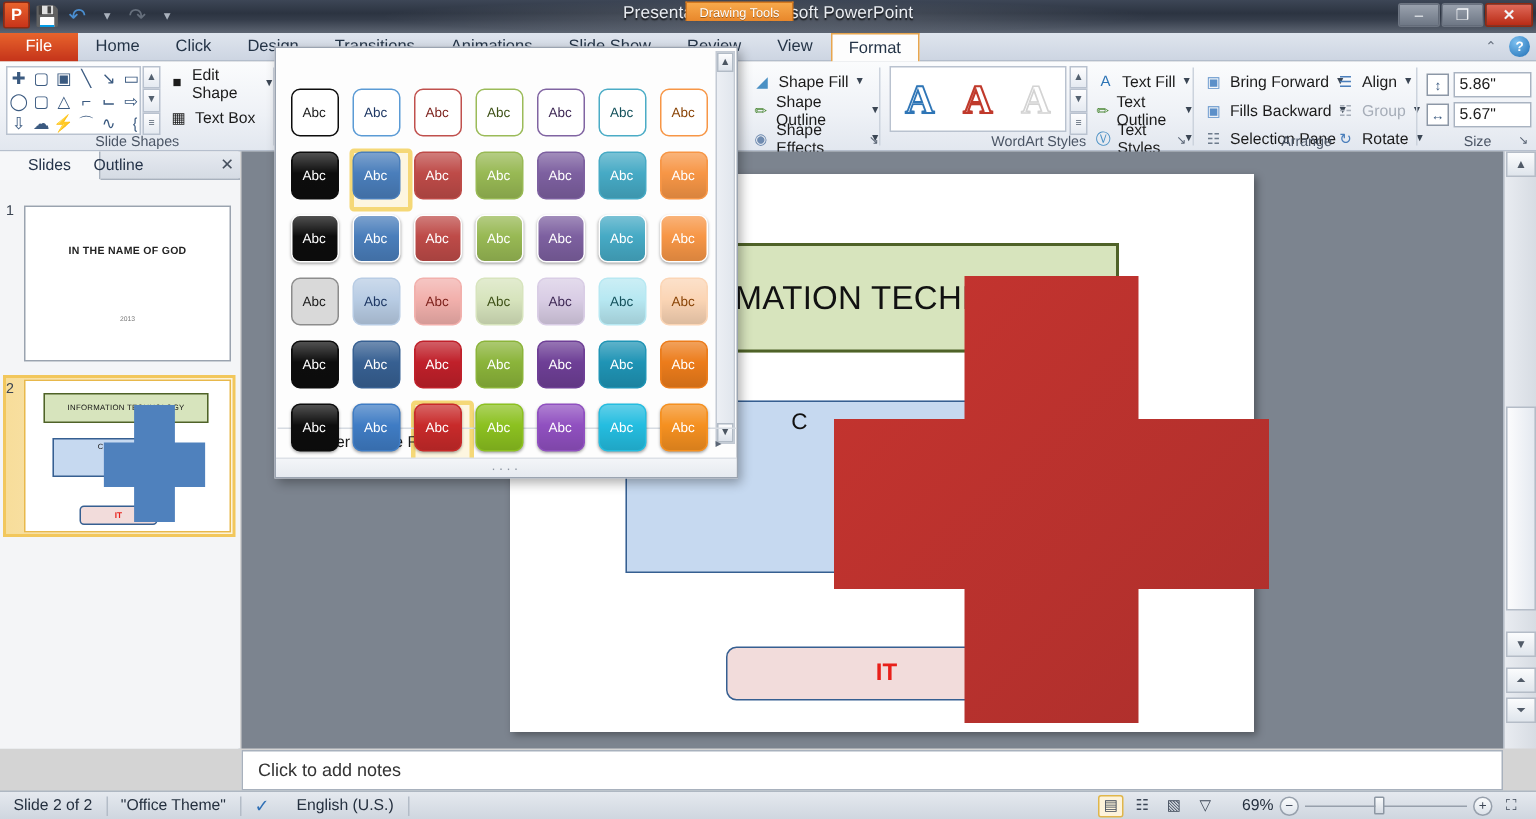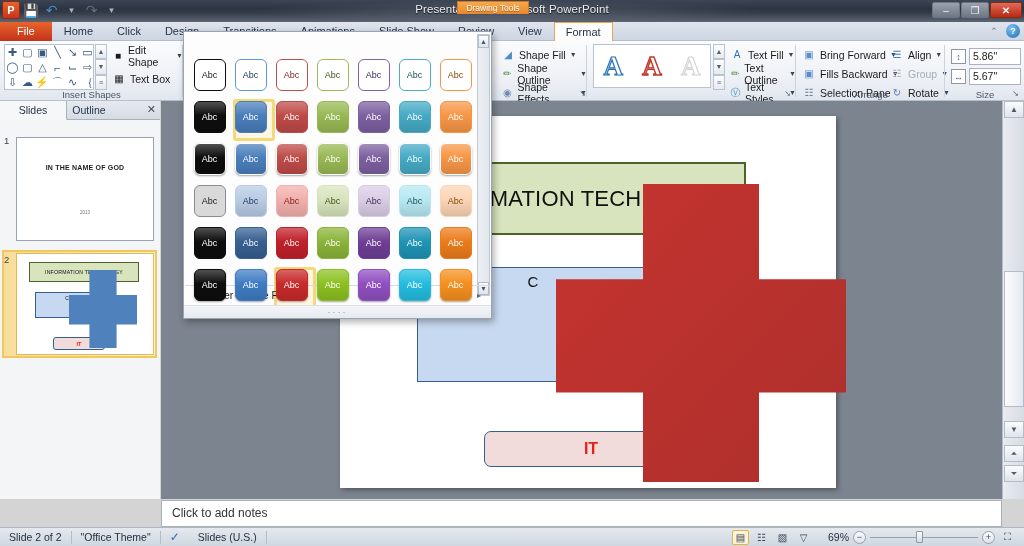--- a/index.html
+++ b/index.html
@@ -320,21 +320,21 @@
       <div class="cmdline">
         <span class="ic">■</span>
         <span>Edit Shape</span>
         <span class="caret">▼</span>
       </div>
       <div class="cmdline" style="margin-top:6px">
         <span class="ic">▦</span>
         <span>Text Box</span>
       </div>
     </div>
-    <div class="gtitle">Insert Shapes</div>
+    <div class="gtitle">Slide Shapes</div>
     <div class="gsep" style="right:0"></div>
   </div>
 
   <div class="rgroup" style="left:184px;width:312px">
     <div style="position:absolute;left:312px;top:4px"></div>
     <div class="gtitle">Shape Styles</div>
   </div>
 
   <div class="rgroup" style="left:497px;width:90px">
     <div style="position:absolute;left:4px;top:5px">
@@ -379,20 +379,21 @@
         <span class="ic" style="color:#4f8a3a">✏</span>
         <span>Text Outline</span>
         <span class="caret">▼</span>
       </div>
       <div class="cmdline" style="margin-top:2px">
         <span class="ic" style="color:#4a90c4">Ⓥ</span>
         <span>Text Styles</span>
         <span class="caret">▼</span>
       </div>
     </div>
+    <div class="gtitle">WordArt Styles</div>
     <div class="dlglaunch">↘</div>
     <div class="gsep" style="right:0"></div>
   </div>
 
   <div class="rgroup" style="left:797px;width:148px">
     <div style="position:absolute;left:5px;top:5px">
       <div class="cmdline">
         <span class="ic" style="color:#5b8fc9">▣</span>
         <span>Bring Forward</span>
         <span class="caret">▼</span>
@@ -442,21 +443,21 @@
       </div>
     </div>
     <div class="gtitle">Size</div>
     <div class="dlglaunch">↘</div>
   </div>
 </div>
 
 <div class="leftpane">
   <div class="ptabs">
     <div class="ptab sel" style="left:0;width:67px">Slides</div>
-    <div class="ptab" style="left:61px;width:56px">Outline</div>
+    <div class="ptab" style="left:51px;width:56px">Outline</div>
     <div class="pclose">✕</div>
   </div>
 
   <div class="thumbs">
 
     <div class="thnum" style="top:15px">1</div>
     <div class="thumb" style="left:16px;top:17px;width:138px;height:104px">
       <div style="position:absolute;left:0;top:26px;width:100%;text-align:center;font-size:7px;font-weight:bold;color:#222;letter-spacing:.2px">IN THE NAME OF GOD</div>
       <div style="position:absolute;left:0;top:72px;width:100%;text-align:center;font-size:4.5px;color:#777">2013</div>
     </div>
@@ -653,21 +654,21 @@
 </div>
 
 <div class="notes">Click to add notes</div>
 
 <div class="status">
   <div class="stcell">Slide 2 of 2</div>
   <div class="stsep"></div>
   <div class="stcell">"Office Theme"</div>
   <div class="stsep"></div>
   <div class="stcell" style="color:#2f6fb5;font-size:12px">✓</div>
-  <div class="stcell">Slides (U.S.)</div>
+  <div class="stcell">English (U.S.)</div>
   <div class="stsep"></div>
 
   <div style="margin-left:auto;display:flex;align-items:center;gap:4px;padding-right:8px">
     <div class="viewbtn sel">▤</div>
     <div class="viewbtn">☷</div>
     <div class="viewbtn">▧</div>
     <div class="viewbtn">▽</div>
     <div style="width:8px"></div>
     <div>69%</div>
     <div class="zbtn">−</div>

